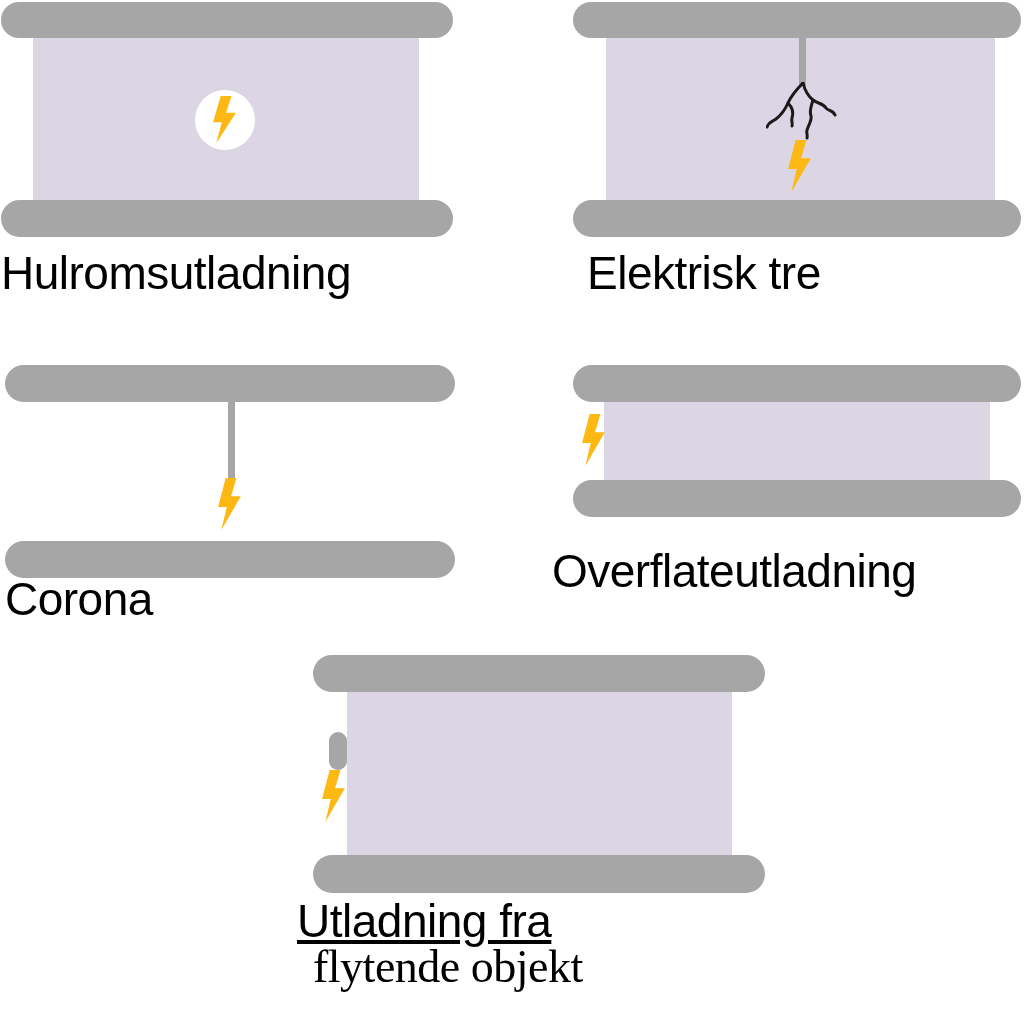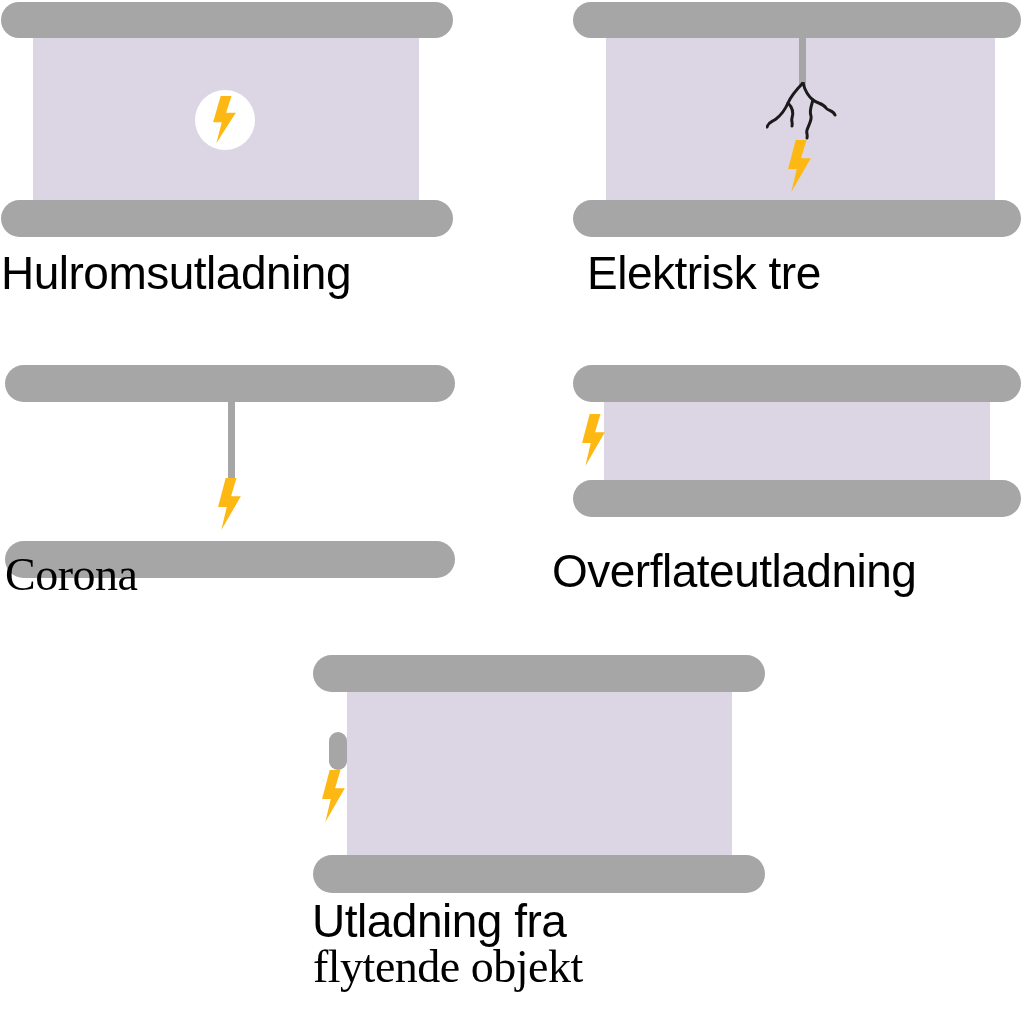--- a/index.html
+++ b/index.html
@@ -91,38 +91,38 @@
     <div class="caption" style="left:587px;top:250px;width:448px;">Elektrisk tre</div>
   </div>
 
   <div>
     <div class="electrode" style="left:5px;top:365px;width:450px;height:37px;"></div>
     <div class="needle" style="left:228px;top:402px;width:7px;height:76px;"></div>
     <svg class="bolt" style="left:217px;top:478px;" width="26" height="54" viewBox="0 0 24 56" preserveAspectRatio="none">
       <polygon points="8,0 18,0 13,19 22,19 4,54 9,30 1,30"></polygon>
     </svg>
     <div class="electrode" style="left:5px;top:541px;width:450px;height:37px;"></div>
-    <div class="caption" style="left:5px;top:552px;width:450px;font-family:Liberation Serif, serif;">Corona</div>
+    <div class="caption" style="left:5px;top:576px;width:450px;">Corona</div>
   </div>
 
   <div>
     <div class="electrode" style="left:573px;top:365px;width:448px;height:37px;"></div>
     <div class="dielectric" style="left:604px;top:402px;width:386px;height:78px;"></div>
     <div class="electrode" style="left:573px;top:480px;width:448px;height:37px;"></div>
     <svg class="bolt" style="left:581px;top:414px;" width="26" height="54" viewBox="0 0 24 56" preserveAspectRatio="none">
       <polygon points="8,0 18,0 13,19 22,19 4,54 9,30 1,30"></polygon>
     </svg>
     <div class="caption" style="left:552px;top:540px;width:448px;margin-top:8px;">Overflateutladning</div>
   </div>
 
   <div>
     <div class="electrode" style="left:313px;top:655px;width:452px;height:37px;"></div>
     <div class="dielectric" style="left:347px;top:692px;width:385px;height:163px;"></div>
     <div class="floating-pill" style="left:329px;top:732px;width:18px;height:38px;"></div>
     <svg class="bolt" style="left:321px;top:770px;" width="26" height="54" viewBox="0 0 24 56" preserveAspectRatio="none">
       <polygon points="8,0 18,0 13,19 22,19 4,54 9,30 1,30"></polygon>
     </svg>
     <div class="electrode" style="left:313px;top:855px;width:452px;height:38px;"></div>
-    <div class="caption" style="left:312px;top:898px;width:452px;">Utladning fra</div>
+    <div class="caption" style="left:297px;top:898px;width:452px;text-decoration:underline;">Utladning fra</div>
     <div class="caption" style="left:313px;top:944px;width:452px;font-family:Liberation Serif, serif;">flytende objekt</div>
   </div>
 
 </div>
 
 </body></html>

